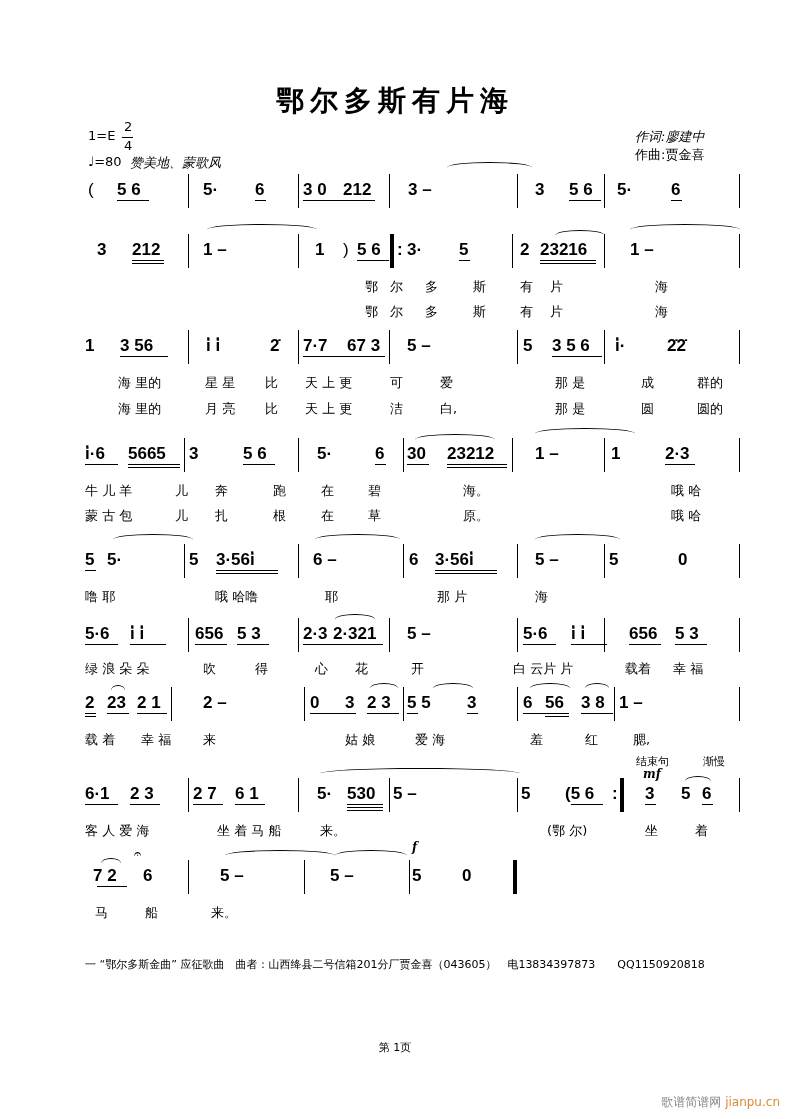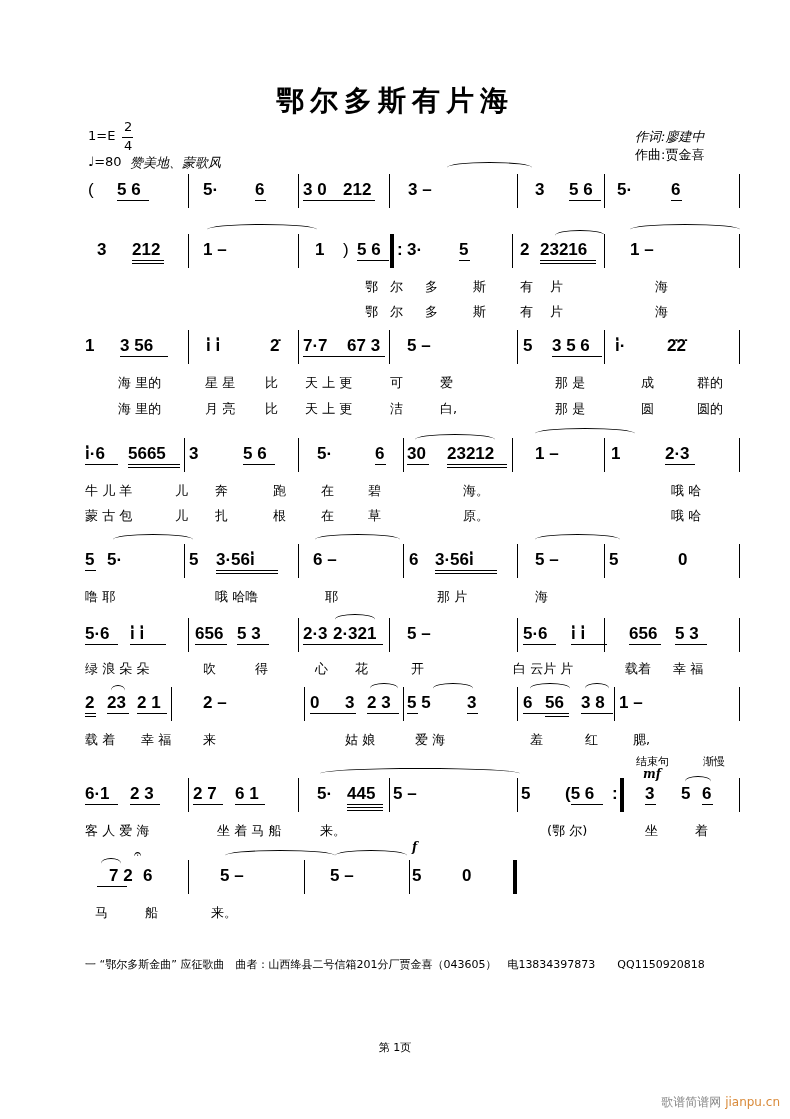--- a/index.html
+++ b/index.html
@@ -338,21 +338,21 @@
   <div class="ul" style="left:0px;top:20px;width:33px;"></div>
   <span class="note" style="left:45px;">2 3</span>
   <div class="ul" style="left:45px;top:20px;width:30px;"></div>
   <div class="bar" style="left:103px;"></div>
   <span class="note" style="left:108px;">2 7</span>
   <div class="ul" style="left:108px;top:20px;width:30px;"></div>
   <span class="note" style="left:150px;">6 1</span>
   <div class="ul" style="left:150px;top:20px;width:30px;"></div>
   <div class="bar" style="left:213px;"></div>
   <span class="note" style="left:232px;">5·</span>
-  <span class="note" style="left:262px;">445</span>
+  <span class="note" style="left:262px;">530</span>
   <div class="ul" style="left:262px;top:20px;width:36px;"></div>
   <div class="ul" style="left:262px;top:23px;width:36px;"></div>
   <div class="ul" style="left:262px;top:26px;width:36px;"></div>
   <div class="tie" style="left:235px;top:-16px;width:200px;"></div>
   <div class="bar" style="left:304px;"></div>
   <span class="note" style="left:308px;">5 –</span>
   <div class="bar" style="left:432px;"></div>
   <span class="note" style="left:436px;">5</span>
   <span class="note" style="left:480px;">(5 6</span>
   <div class="ul" style="left:486px;top:20px;width:32px;"></div>
@@ -371,21 +371,21 @@
   <span class="ly" style="left:108px;margin-left:24px;">坐 着 马 船</span>
   <span class="ly" style="left:235px;">来。</span>
   <span class="ly" style="left:462px;">(鄂 尔)</span>
   <span class="ly" style="left:560px;">坐</span>
   <span class="ly" style="left:610px;">着</span>
 </div>
 
 <div class="small" style="left:134px;top:846px;font-size:13px;">𝄐</div>
 <div class="dyn" style="left:412px;top:840px;">f</div>
 <div class="row" style="top:866px;">
-  <span class="note" style="left:24px;">7 2</span>
+  <span class="note" style="left:8px;">7 2</span>
   <div class="ul" style="left:12px;top:20px;width:30px;"></div>
   <div class="tie" style="left:16px;top:-8px;width:20px;"></div>
   <span class="note" style="left:58px;">6</span>
   <div class="bar" style="left:103px;"></div>
   <span class="note" style="left:135px;">5 –</span>
   <div class="tie" style="left:140px;top:-16px;width:110px;"></div>
   <div class="bar" style="left:219px;"></div>
   <span class="note" style="left:245px;">5 –</span>
   <div class="tie" style="left:250px;top:-16px;width:72px;"></div>
   <div class="bar" style="left:324px;"></div>

